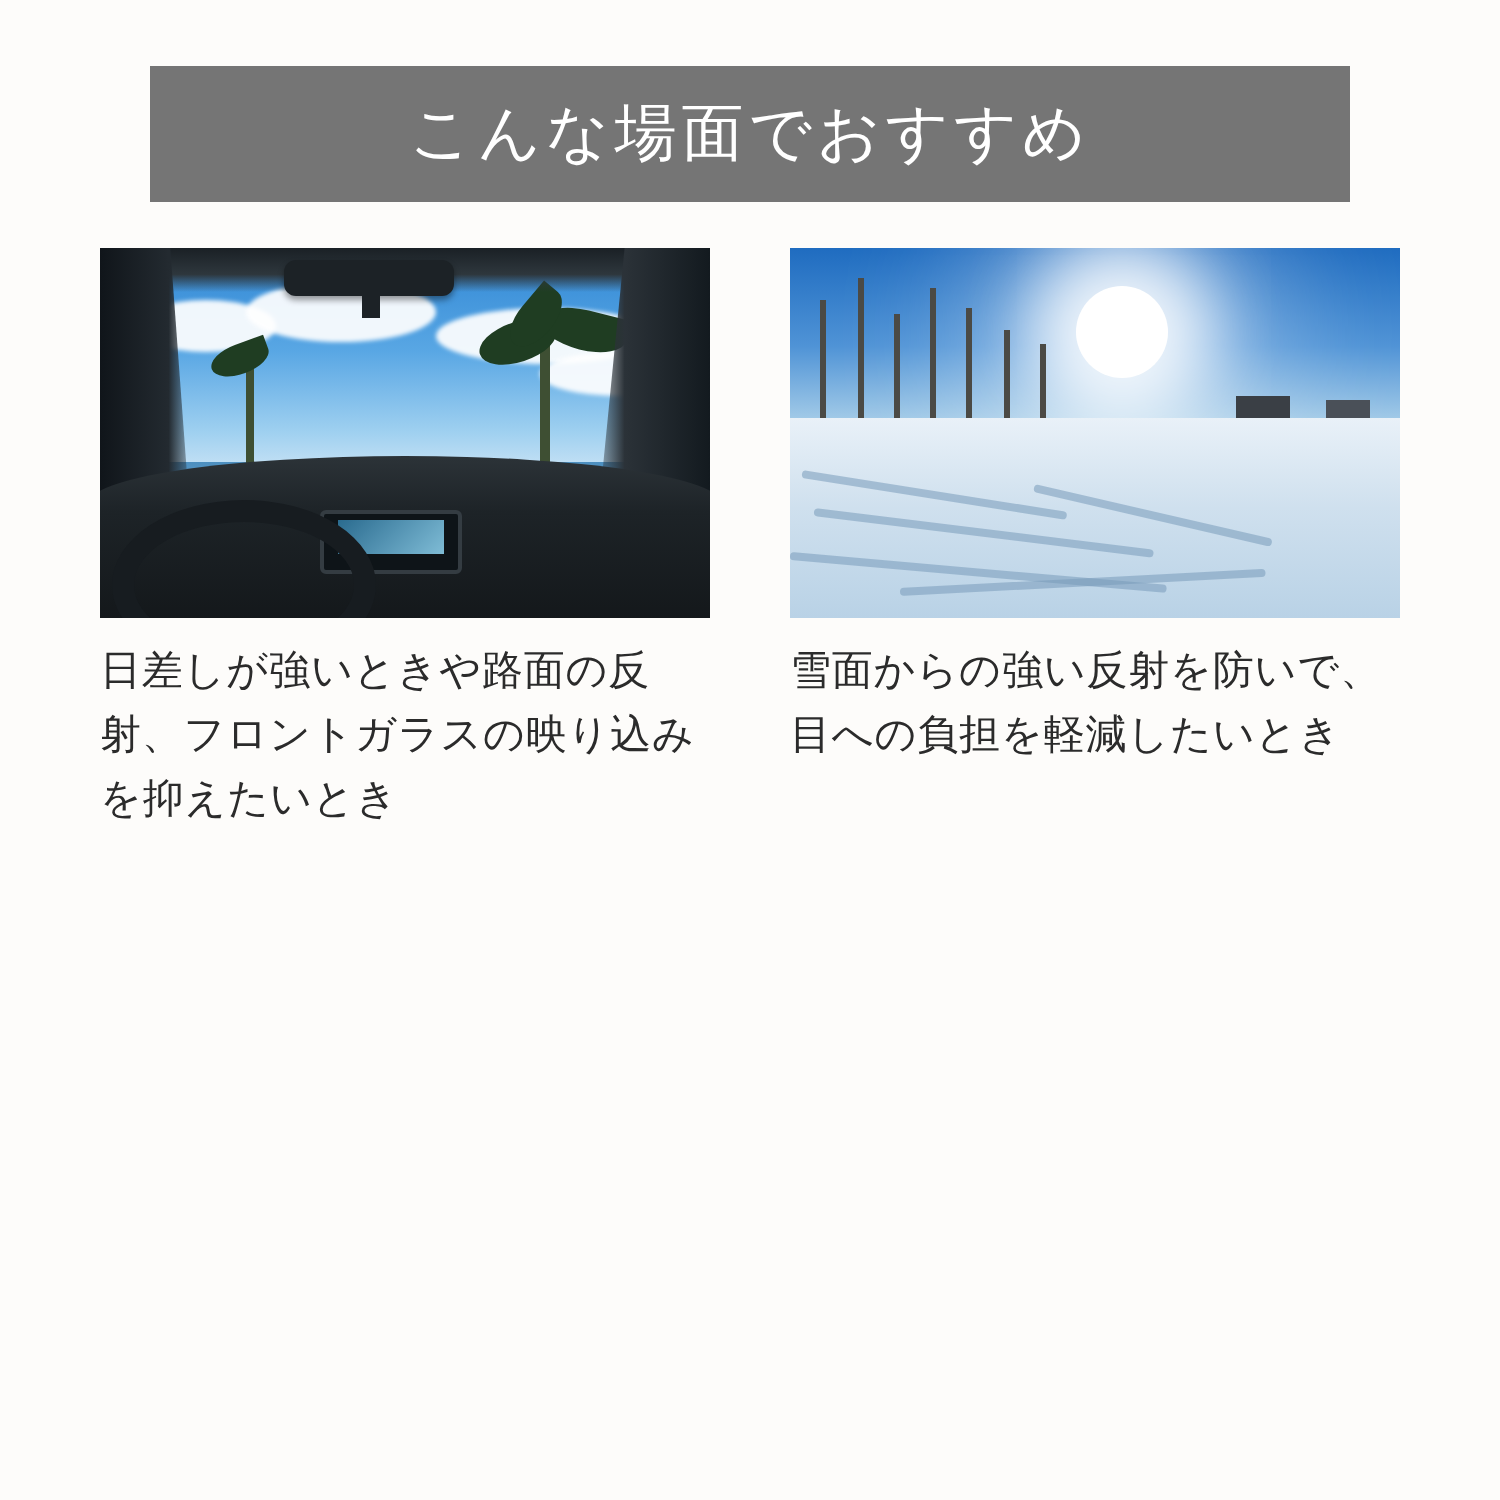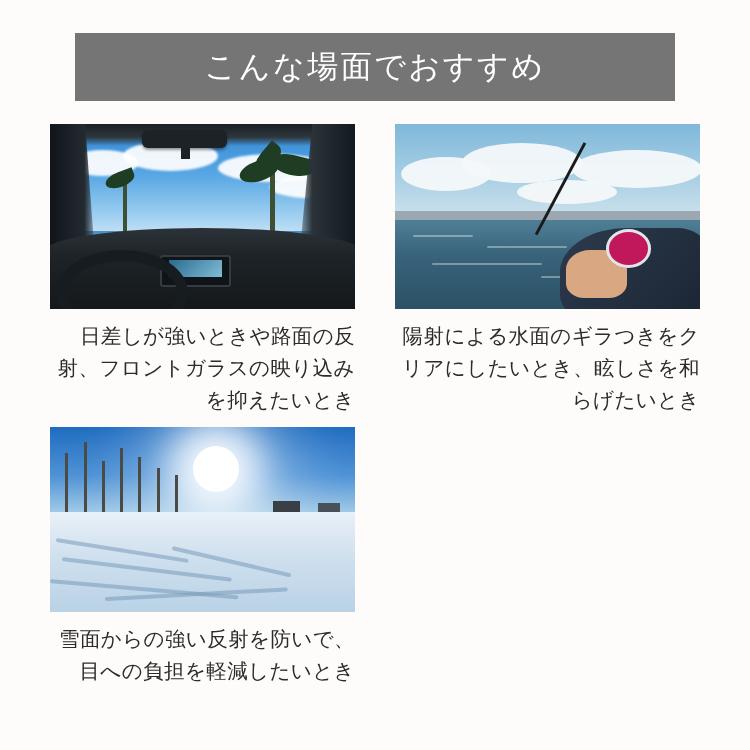--- a/index.html
+++ b/index.html
@@ -48,21 +48,20 @@
     left: 50px;
     top: 124px;
     width: 650px;
     display: flex;
     flex-wrap: wrap;
     column-gap: 40px;
     row-gap: 12px;
   }
   .card {
     width: 305px;
-    text-align: right;
   }
   .thumb {
     width: 305px;
     height: 185px;
     overflow: hidden;
     position: relative;
     background: #cfd8dc;
   }
   .caption {
     margin-top: 11px;
@@ -293,40 +292,20 @@
         <div class="s1-pillar-r"></div>
         <div class="s1-dash"></div>
         <div class="s1-nav">
           <div class="s1-nav-screen"></div>
         </div>
         <div class="s1-wheel"></div>
       </div>
       <div class="caption">日差しが強いときや路面の反射、フロントガラスの映り込みを抑えたいとき</div>
     </div>
 
-    <div class="card">
-      <div class="thumb">
-        <div class="s2-sky"></div>
-        <div class="s2-cloud" style="left:2%;top:18%;width:90px;height:34px;"></div>
-        <div class="s2-cloud" style="left:22%;top:10%;width:120px;height:40px;"></div>
-        <div class="s2-cloud" style="left:58%;top:14%;width:130px;height:38px;"></div>
-        <div class="s2-cloud" style="left:40%;top:30%;width:100px;height:24px;"></div>
-        <div class="s2-far"></div>
-        <div class="s2-sea"></div>
-        <div class="s2-sea-glint" style="left:6%;top:60%;width:60px;"></div>
-        <div class="s2-sea-glint" style="left:30%;top:66%;width:80px;"></div>
-        <div class="s2-sea-glint" style="left:12%;top:75%;width:110px;"></div>
-        <div class="s2-sea-glint" style="left:48%;top:82%;width:90px;"></div>
-        <div class="s2-rod" style="left:46%;top:3%;width:3px;height:56%;transform:rotate(28deg);"></div>
-        <div class="s2-arm"></div>
-        <div class="s2-hand"></div>
-        <div class="s2-reel"></div>
-      </div>
-      <div class="caption">陽射による水面のギラつきをクリアにしたいとき、眩しさを和らげたいとき</div>
-    </div>
 
     <div class="card">
       <div class="thumb">
         <div class="s3-sky"></div>
         <div class="s3-sun"></div>
         <div class="s3-tree" style="left:5%;height:34%;"></div>
         <div class="s3-tree" style="left:11%;height:40%;"></div>
         <div class="s3-tree" style="left:17%;height:30%;"></div>
         <div class="s3-tree" style="left:23%;height:37%;"></div>
         <div class="s3-tree" style="left:29%;height:32%;"></div>

